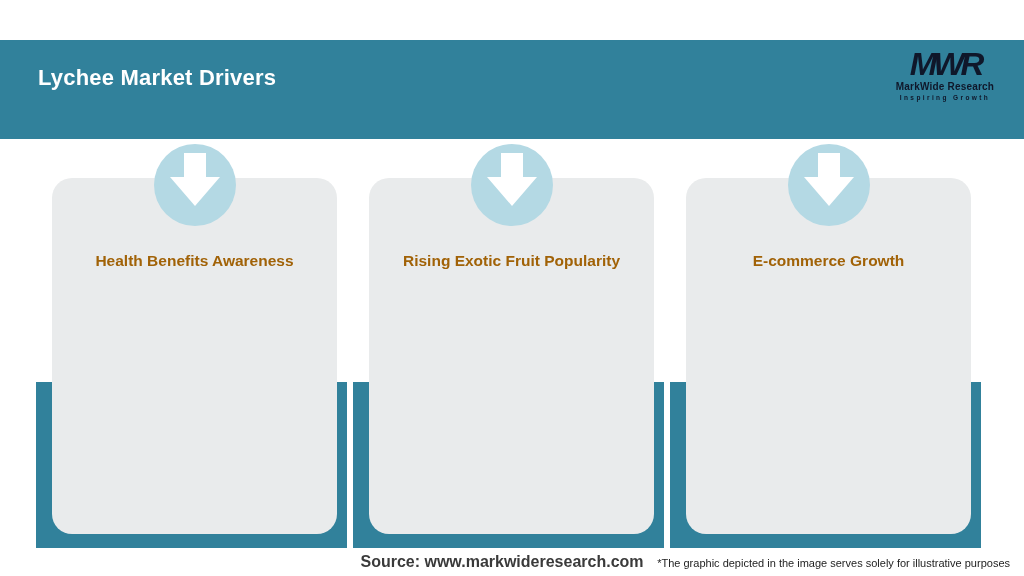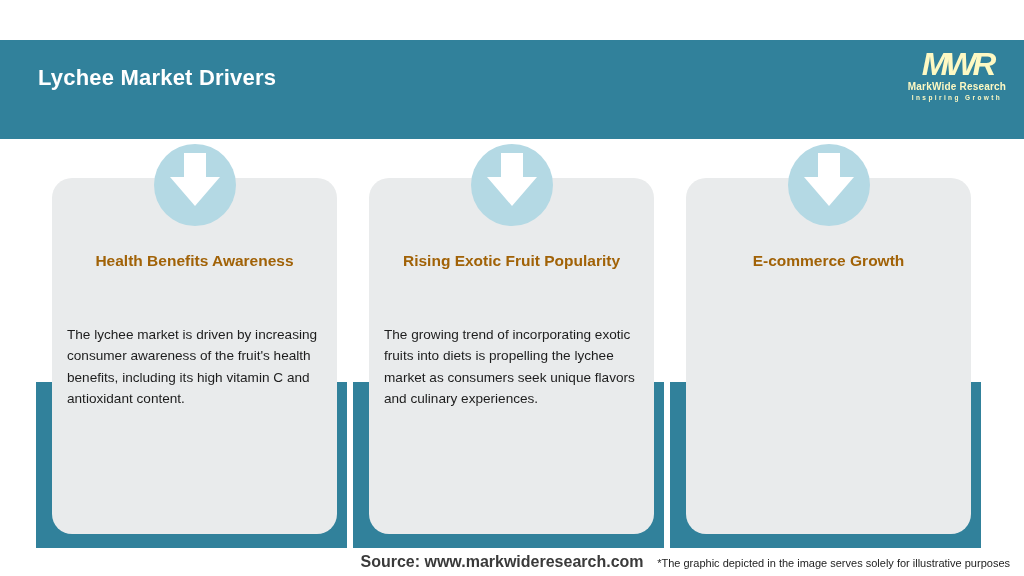--- a/index.html
+++ b/index.html
@@ -12,22 +12,22 @@
   .header {
     position:absolute; top:0; left:0; width:1024px; height:99px;
     background:#31819B;
     margin-top:40px;
   }
   .page-title {
     position:absolute; left:38px; top:25px; margin:0;
     font-size:22px; font-weight:bold; color:#ffffff; letter-spacing:0.2px;
   }
   .logo {
-    position:absolute; right:12px; top:8px; width:110px;
-    text-align:center; color:#fef9c3; line-height:1;
+    position:absolute; right:24px; top:8px; width:110px;
+    text-align:center; color:#0f172a; line-height:1;
   }
   .logo-mwr {
     display:block; font-size:33px; font-weight:900; font-style:italic;
     letter-spacing:-4px; transform:scaleY(0.95);
   }
   .logo-name { display:block; font-size:10px; font-weight:bold; margin-top:1px; letter-spacing:0.2px; }
   .logo-tagline { display:block; font-size:6.5px; font-weight:bold; letter-spacing:2.4px; margin-top:3px; }
 
   
   .card-wrap { position:absolute; top:178px; width:285px; height:356px; }
@@ -83,34 +83,32 @@
 
   <div class="card-wrap c1">
     <div class="card-shadow"></div>
     <div class="card">
       <div class="card-circle">
         <svg viewBox="0 0 82 82" aria-hidden="true">
           <path d="M30 9 H52 V33 H66 L41 62 L16 33 H30 Z" fill="#ffffff"></path>
         </svg>
       </div>
       <div class="card-title">Health Benefits Awareness</div>
-      <div class="card-body">The lychee market is driven by increasing consumer awareness of the fruit's health benefits, including its high vitamin C and antioxidant content.</div>
     </div>
   </div>
 
   <div class="card-wrap c2">
     <div class="card-shadow"></div>
     <div class="card">
       <div class="card-circle">
         <svg viewBox="0 0 82 82" aria-hidden="true">
           <path d="M30 9 H52 V33 H66 L41 62 L16 33 H30 Z" fill="#ffffff"></path>
         </svg>
       </div>
       <div class="card-title">Rising Exotic Fruit Popularity</div>
-      <div class="card-body">The growing trend of incorporating exotic fruits into diets is propelling the lychee market as consumers seek unique flavors and culinary experiences.</div>
     </div>
   </div>
 
   <div class="card-wrap c3">
     <div class="card-shadow"></div>
     <div class="card">
       <div class="card-circle">
         <svg viewBox="0 0 82 82" aria-hidden="true">
           <path d="M30 9 H52 V33 H66 L41 62 L16 33 H30 Z" fill="#ffffff"></path>
         </svg>

